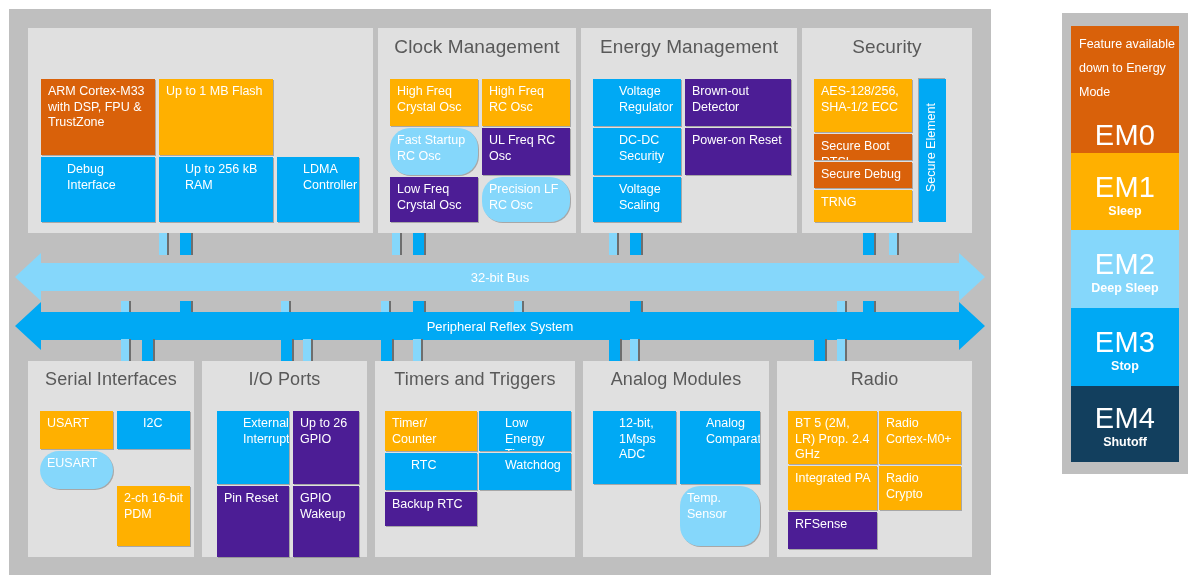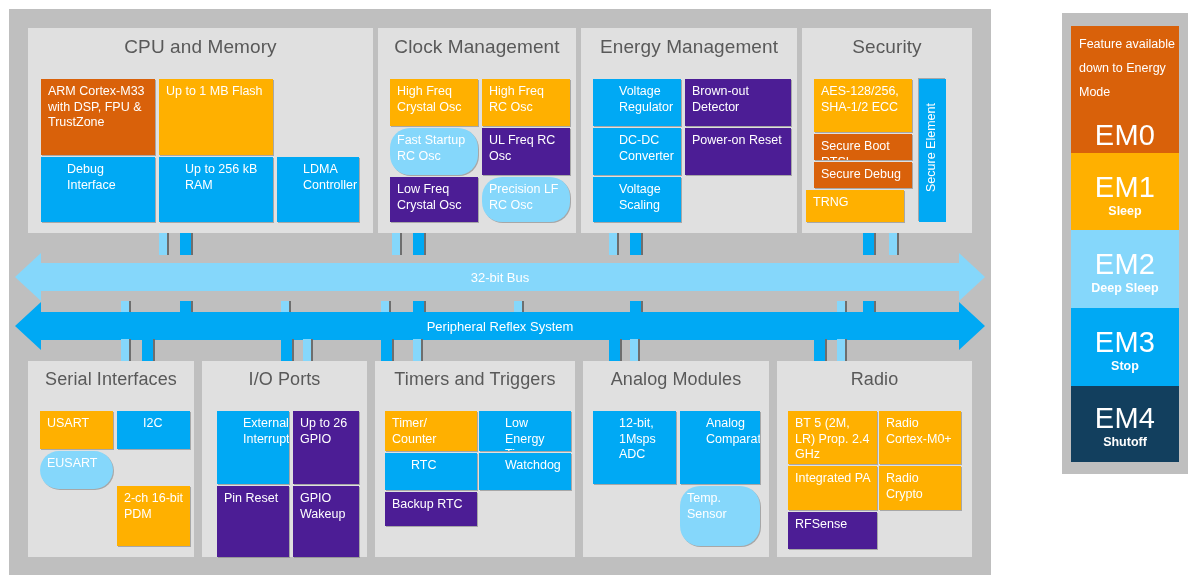--- a/index.html
+++ b/index.html
@@ -88,21 +88,20 @@
   }
 </style>
 </head>
 <body>
 
 <div id="stage">
 
   <div class="canvas">
 
     <div class="panel" style="left:19px;top:19px;width:345px;height:205px;">
-      <div class="panel-title">CPU and Memory</div>
       <div class="blk c-dorange" style="left:13px;top:51px;width:114px;height:76px;">ARM Cortex-M33 with DSP, FPU &amp; TrustZone</div>
       <div class="blk c-orange" style="left:131px;top:51px;width:114px;height:76px;">Up to 1 MB Flash</div>
       <div class="blk c-blue" style="left:13px;top:129px;width:114px;height:65px;">Debug Interface</div>
       <div class="blk c-blue" style="left:131px;top:129px;width:114px;height:65px;">Up to 256 kB RAM</div>
       <div class="blk c-blue" style="left:249px;top:129px;width:82px;height:65px;">LDMA Controller</div>
     </div>
 
     <div class="panel" style="left:369px;top:19px;width:198px;height:205px;">
       <div class="panel-title">Clock Management</div>
       <div class="blk c-orange" style="left:12px;top:51px;width:88px;height:47px;">High Freq Crystal Osc</div>
@@ -110,31 +109,31 @@
       <div class="blk c-lblue" style="left:12px;top:100px;width:88px;height:47px;">Fast Startup RC Osc</div>
       <div class="blk c-navy" style="left:104px;top:100px;width:88px;height:47px;">UL Freq RC Osc</div>
       <div class="blk c-navy" style="left:12px;top:149px;width:88px;height:45px;">Low Freq Crystal Osc</div>
       <div class="blk c-lblue" style="left:104px;top:149px;width:88px;height:45px;">Precision LF RC Osc</div>
     </div>
 
     <div class="panel" style="left:572px;top:19px;width:216px;height:205px;">
       <div class="panel-title">Energy Management</div>
       <div class="blk c-blue" style="left:12px;top:51px;width:88px;height:47px;">Voltage Regulator</div>
       <div class="blk c-navy" style="left:104px;top:51px;width:106px;height:47px;">Brown-out Detector</div>
-      <div class="blk c-blue" style="left:12px;top:100px;width:88px;height:47px;">DC-DC Converter</div>
+      <div class="blk c-blue" style="left:12px;top:100px;width:88px;height:47px;">DC-DC Security</div>
       <div class="blk c-navy" style="left:104px;top:100px;width:106px;height:47px;">Power-on Reset</div>
       <div class="blk c-blue" style="left:12px;top:149px;width:88px;height:45px;">Voltage Scaling</div>
     </div>
 
     <div class="panel" style="left:793px;top:19px;width:170px;height:205px;">
       <div class="panel-title">Security</div>
       <div class="blk c-orange" style="left:12px;top:51px;width:98px;height:53px;">AES-128/256, SHA-1/2 ECC</div>
       <div class="blk c-dorange" style="left:12px;top:106px;width:98px;height:26px;">Secure Boot RTSL</div>
       <div class="blk c-dorange" style="left:12px;top:134px;width:98px;height:26px;">Secure Debug</div>
-      <div class="blk c-orange" style="left:4px;top:162px;width:98px;height:32px;">TRNG</div>
+      <div class="blk c-orange" style="left:12px;top:162px;width:98px;height:32px;">TRNG</div>
       <div class="blk c-blue vert" style="left:117px;top:51px;width:27px;height:143px;">Secure Element</div>
     </div>
 
     <div class="conn" style="left:150px;top:224px;width:8px;height:22px;background:#85d7fb;">
       <div class="shadow"></div>
       </div>
     <div class="conn" style="left:171px;top:224px;width:11px;height:22px;background:#00a9f4;">
       <div class="shadow"></div>
       </div>
 

